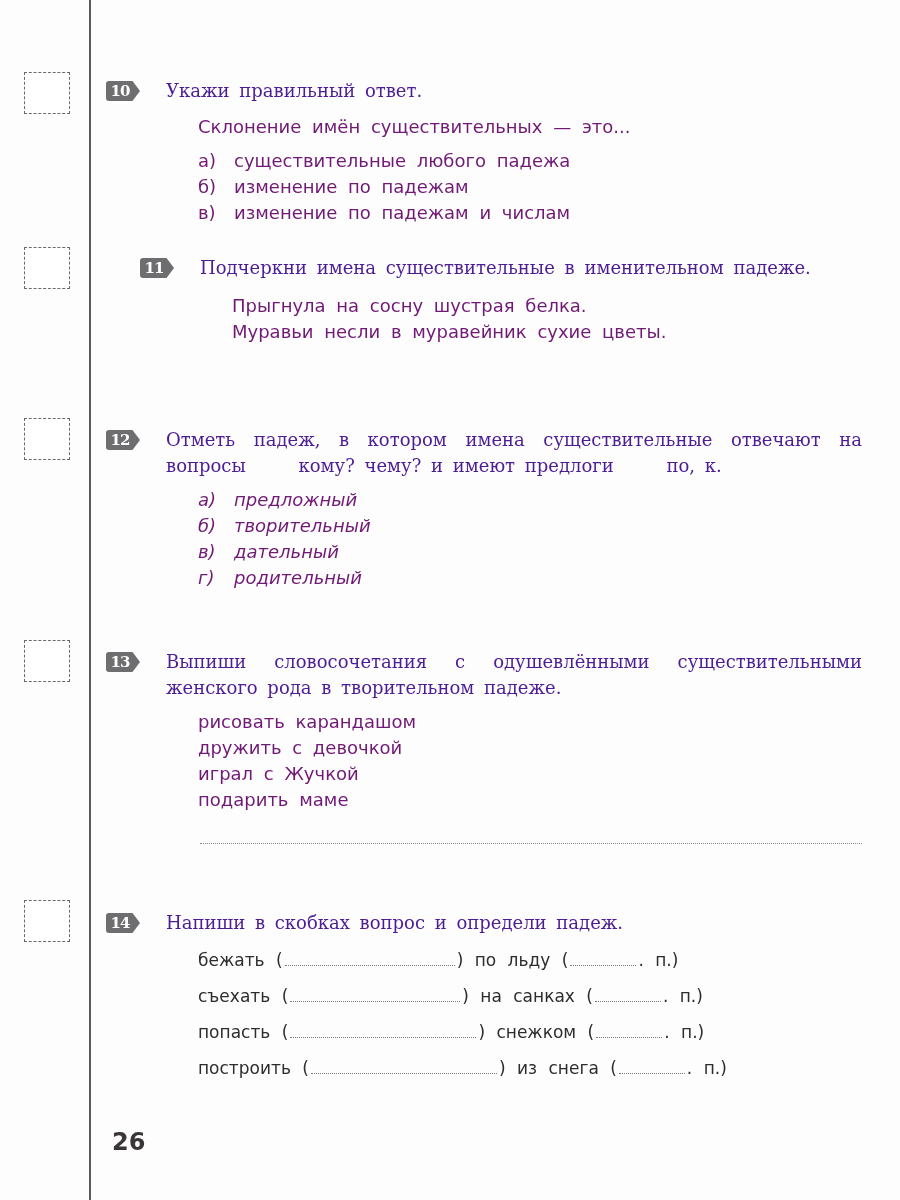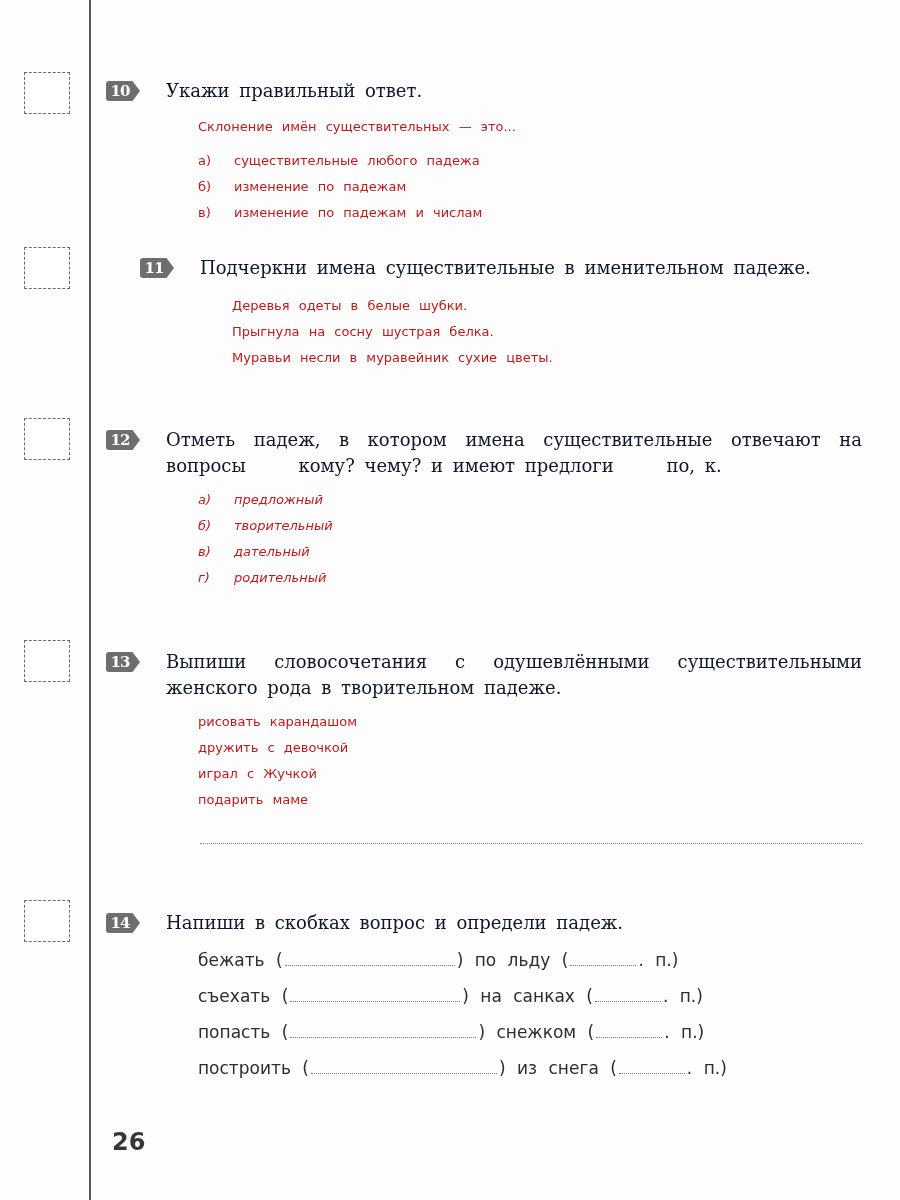--- a/index.html
+++ b/index.html
@@ -22,27 +22,27 @@
     width: 34px; height: 20px; background: #6e6e70;
     color: #fff; font-family: "DejaVu Serif", serif; font-weight: bold;
     font-size: 15px; line-height: 20px; text-align: center;
     border-radius: 3px 0 0 3px;
     clip-path: polygon(0 0, 78% 0, 100% 50%, 78% 100%, 0 100%);
     letter-spacing: -1px; padding-right: 6px; box-sizing: border-box;
   }
   .q-title {
     margin-left: 60px;
     font-family: "DejaVu Serif", serif; font-size: 18px; line-height: 26px;
-    color: #0f172a; text-align: justify; word-spacing: 4px;
+    color: #4c1d95; text-align: justify; word-spacing: 4px;
   }
   .q-title b { font-weight: normal; margin-left: 43px; }
   .body-text {
     margin-left: 92px;
-    font-family: "DejaVu Sans", sans-serif; font-size: 13px; line-height: 26px;
-    color: #b91c1c; word-spacing: 5px;
+    font-family: "DejaVu Sans", sans-serif; font-size: 18px; line-height: 26px;
+    color: #701a75; word-spacing: 5px;
   }
   .opt { display: block; }
   .opt .letter { display: inline-block; width: 36px; }
   .fill-row {
     margin-left: 92px; font-size: 17px; line-height: 36px;
     word-spacing: 6px; white-space: nowrap; color: #2d2c2e;
   }
   .dots {
     display: inline-block; border-bottom: 1.5px dotted #7a7a7a;
     height: 16px; vertical-align: baseline; margin: 0 2px;
@@ -76,21 +76,20 @@
     <span class="opt"><span class="letter">а)</span><span>существительные любого падежа</span></span>
     <span class="opt"><span class="letter">б)</span><span>изменение по падежам</span></span>
     <span class="opt"><span class="letter">в)</span><span>изменение по падежам и числам</span></span>
   </div>
 </div>
 
 <div class="task" style="top:255px;margin-left:34px;">
   <div class="badge">11</div>
   <div class="q-title" style="text-align-last:left;">Подчеркни имена существительные в именительном падеже.</div>
   <div class="body-text" style="margin-top:12px;">
-    <span class="opt">Деревья одеты в белые шубки.</span>
     <span class="opt">Прыгнула на сосну шустрая белка.</span>
     <span class="opt">Муравьи несли в муравейник сухие цветы.</span>
   </div>
 </div>
 
 <div class="task" style="top:427px;">
   <div class="badge">12</div>
   <div class="q-title">
     <span>Отметь падеж, в котором имена существительные отвечают на вопросы</span>
     <b>кому? чему?</b>

